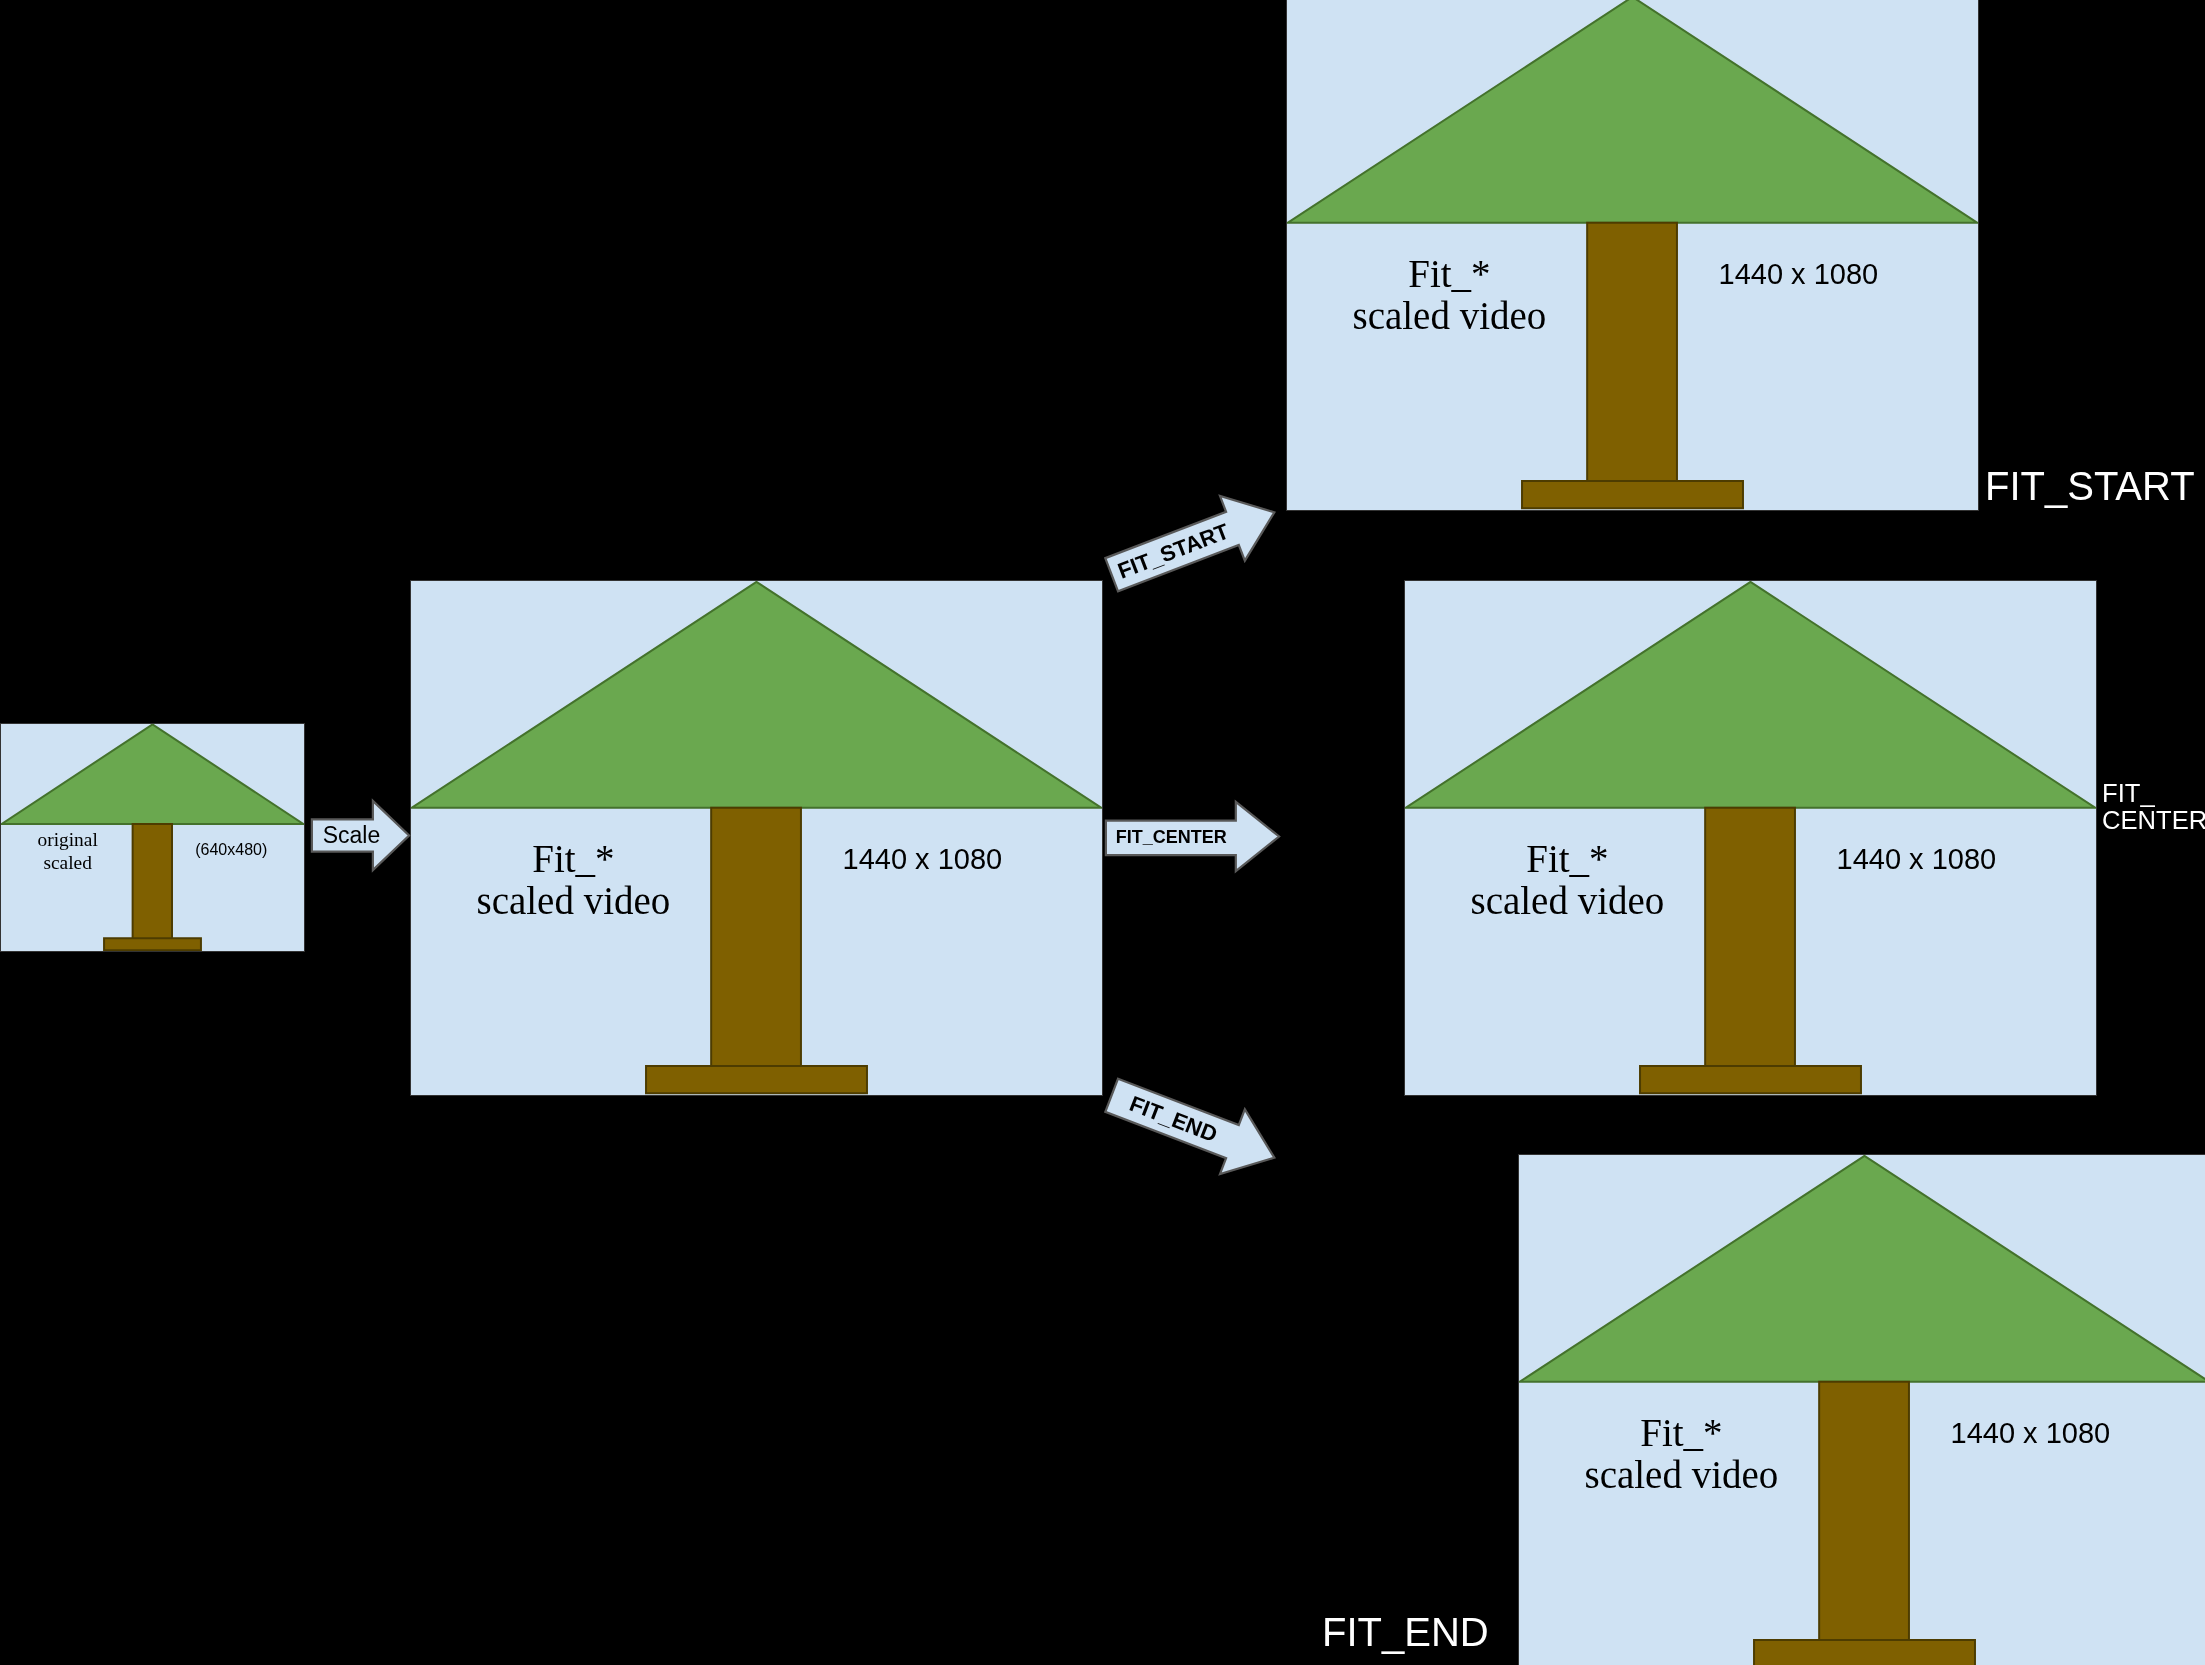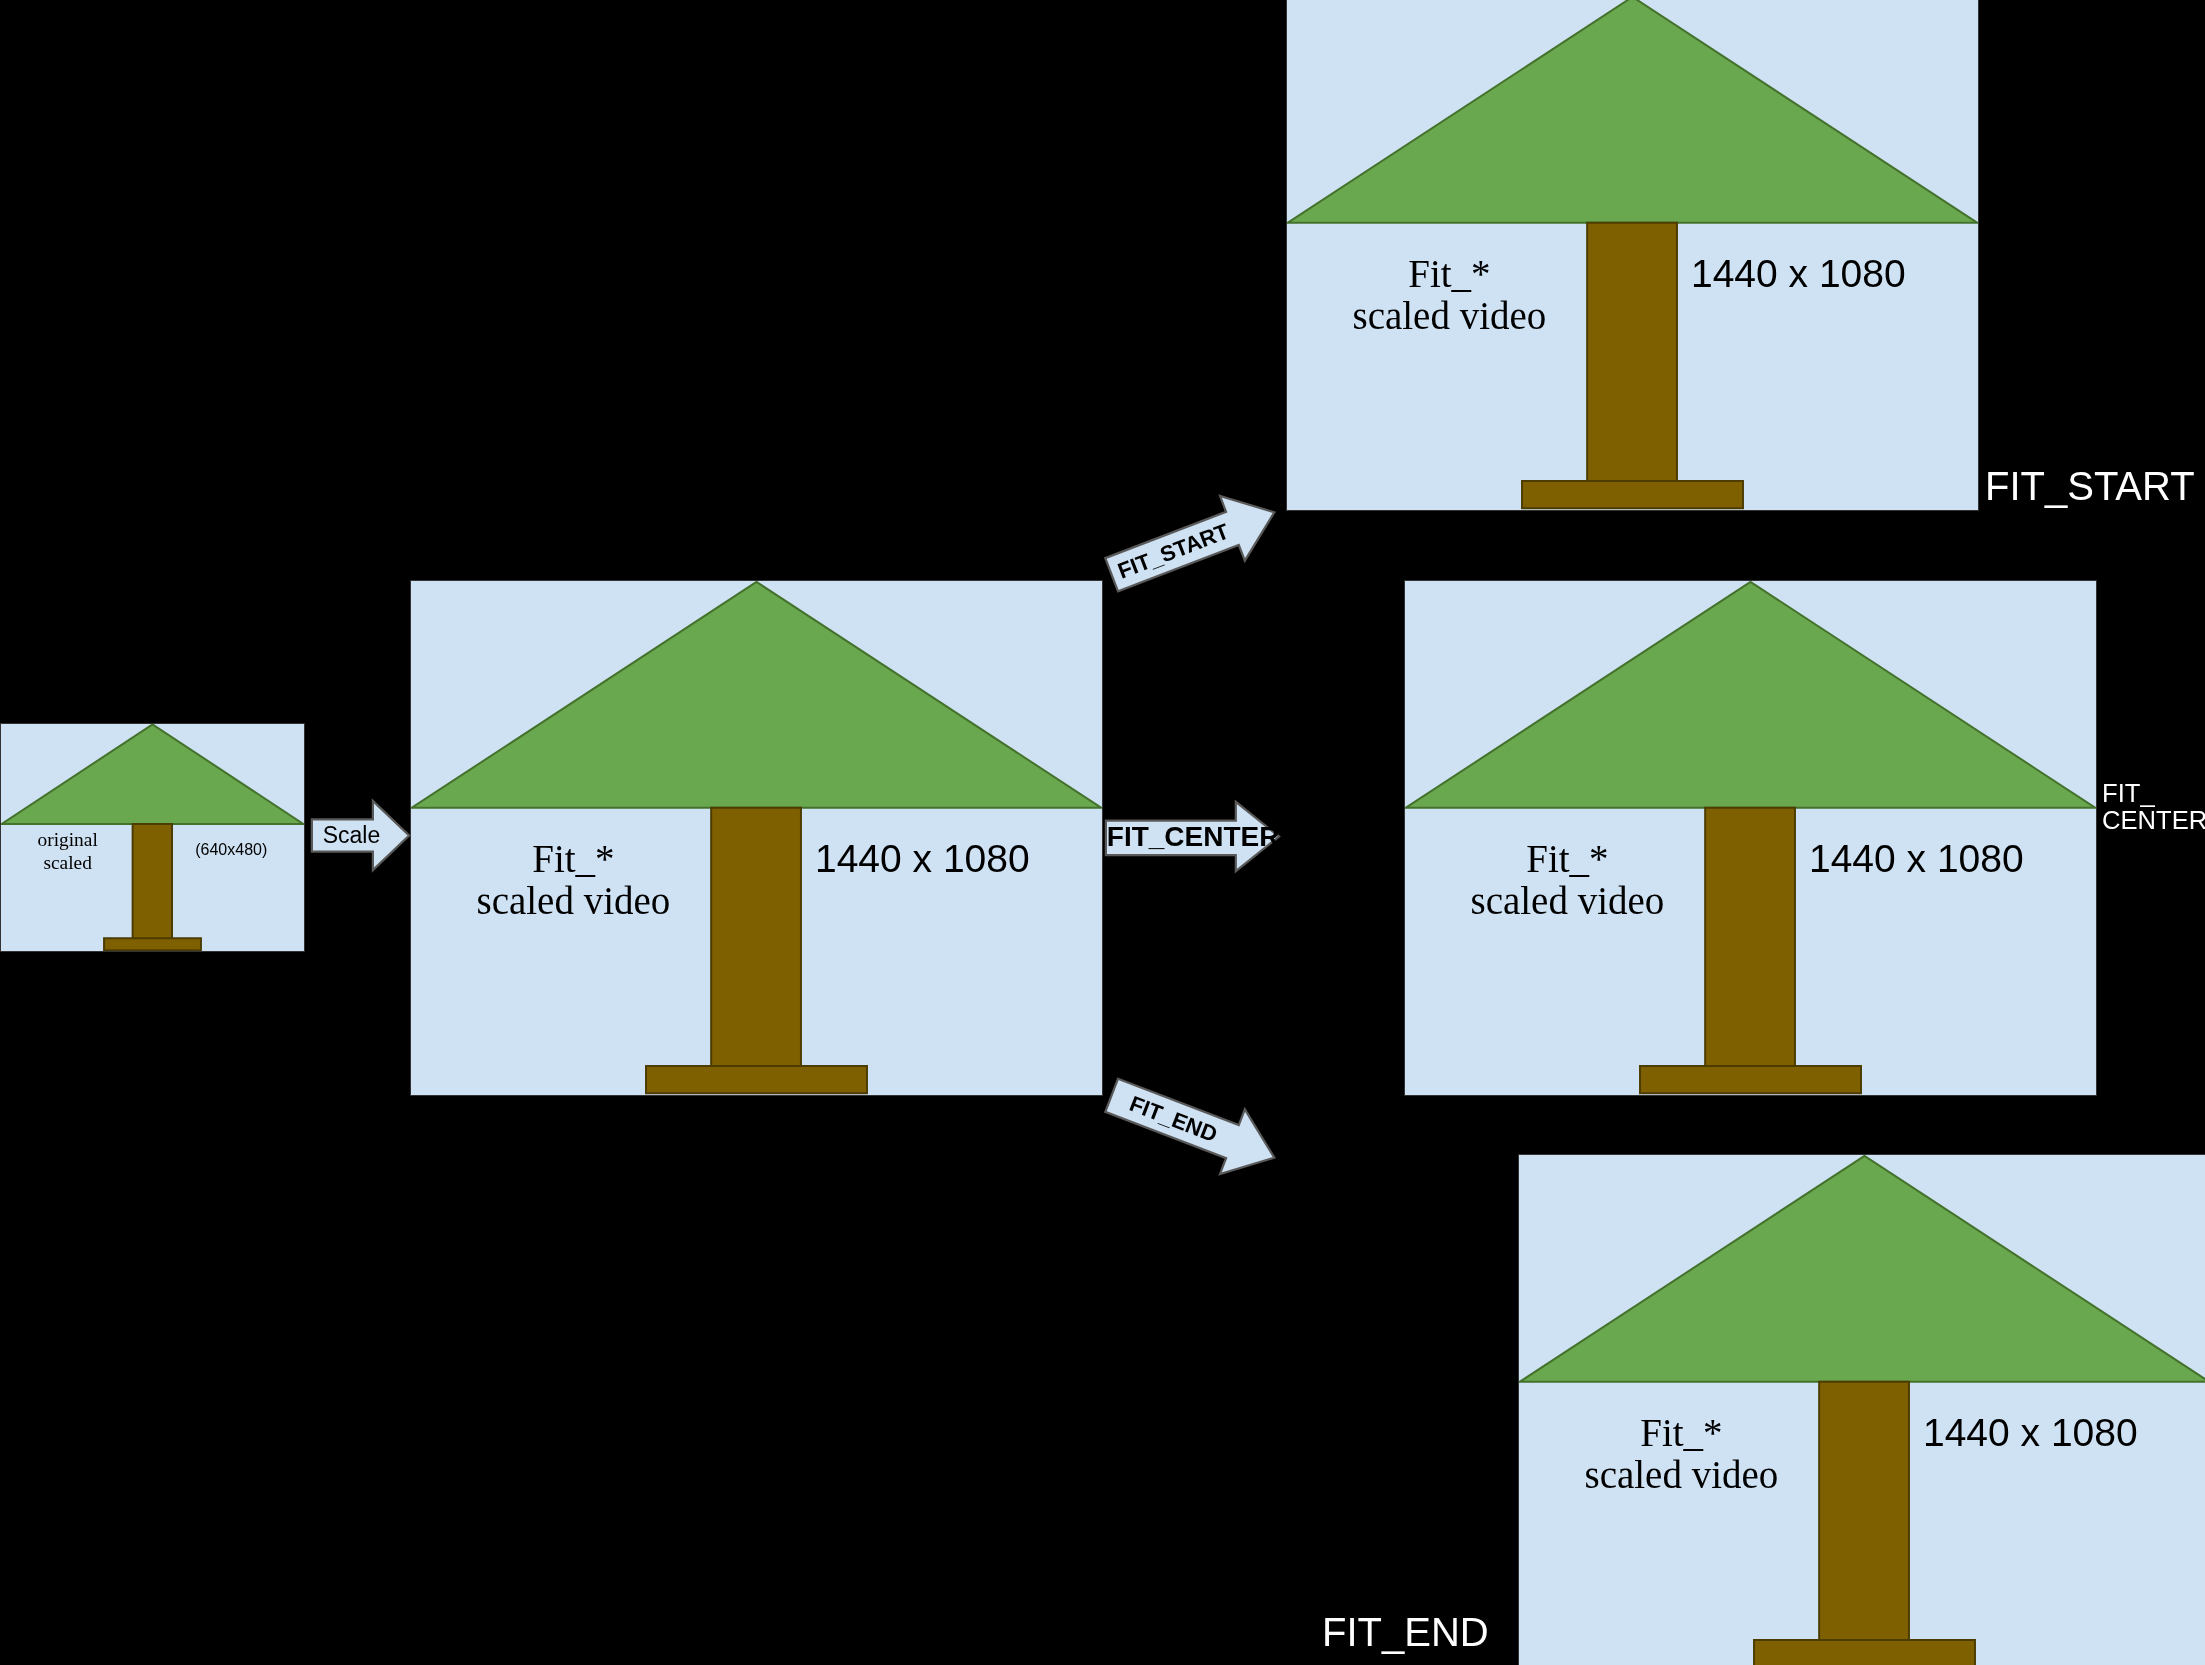--- a/index.html
+++ b/index.html
@@ -26,37 +26,37 @@
   .tree { position: absolute; left: 0; top: 0; width: 100%; height: 100%; display: block; }
   .canopy { fill: #6aa84f; stroke: #44722c; stroke-width: 2; vector-effect: non-scaling-stroke; }
   .wood   { fill: #7f6000; stroke: #4d3c00; stroke-width: 2; vector-effect: non-scaling-stroke; }
 
   .frame-caption {
     position: absolute; left: 1%; top: 50%; width: 45%;
     text-align: center; color: #000; font-size: 39px; line-height: 42px; font-family: Liberation Serif, serif;
   }
   .frame-dims {
     position: absolute; left: 51%; top: 50%; width: 46%;
-    text-align: center; color: #000; font-size: 39px; line-height: 42px;
+    text-align: center; color: #000; font-size: 29px; line-height: 42px;
   }
   .frame.small .frame-caption { left: 2%; top: 46%; width: 40%; font-size: 19.4px; line-height: 23px; }
   .frame.small .frame-dims    { left: 52%; top: 50%; width: 48%; font-size: 16px; line-height: 23px; }
 
   
   .block-arrow { position: absolute; }
   .block-arrow svg { position: absolute; left: 0; top: 0; width: 100%; height: 100%; display: block; overflow: visible; }
   .arrow-shape { fill: #cfe2f3; stroke: #595959; stroke-width: 2.5; }
   .arrow-label {
     position: absolute; color: #000; text-align: center;
   }
   #scale-arrow { left: 311px; top: 800px; width: 99px; height: 71px; }
   #scale-arrow .arrow-label { left: 0; top: 19.4px; width: 81px; height: 35px; line-height: 33px; font-size: 23px; }
 
   #fit-center-arrow { left: 1105px; top: 801px; width: 175px; height: 71px; }
-  #fit-center-arrow .arrow-label { left: 1.8px; top: 19.4px; width: 129px; height: 34px; line-height: 34px; font-size: 28px; font-weight: bold; }
+  #fit-center-arrow .arrow-label { left: 1.8px; top: 19.4px; width: 129px; height: 34px; line-height: 34px; font-size: 18px; font-weight: bold; }
 
   #fit-start-arrow { left: 1105px; top: 508px; width: 176px; height: 71px; transform: rotate(-21deg); }
   #fit-end-arrow   { left: 1105px; top: 1091px; width: 176px; height: 71px; transform: rotate(21deg); }
   #fit-start-arrow .arrow-label, #fit-end-arrow .arrow-label {
     left: 3.5px; top: 17.6px; width: 127px; height: 35px; line-height: 35px; font-size: 22px; font-weight: bold;
   }
 
   
   .mode-label { position: absolute; color: #ffffff; font-size: 40px; line-height: 1; white-space: nowrap; }
   #fit-start-label { left: 1985px; top: 466px; }

